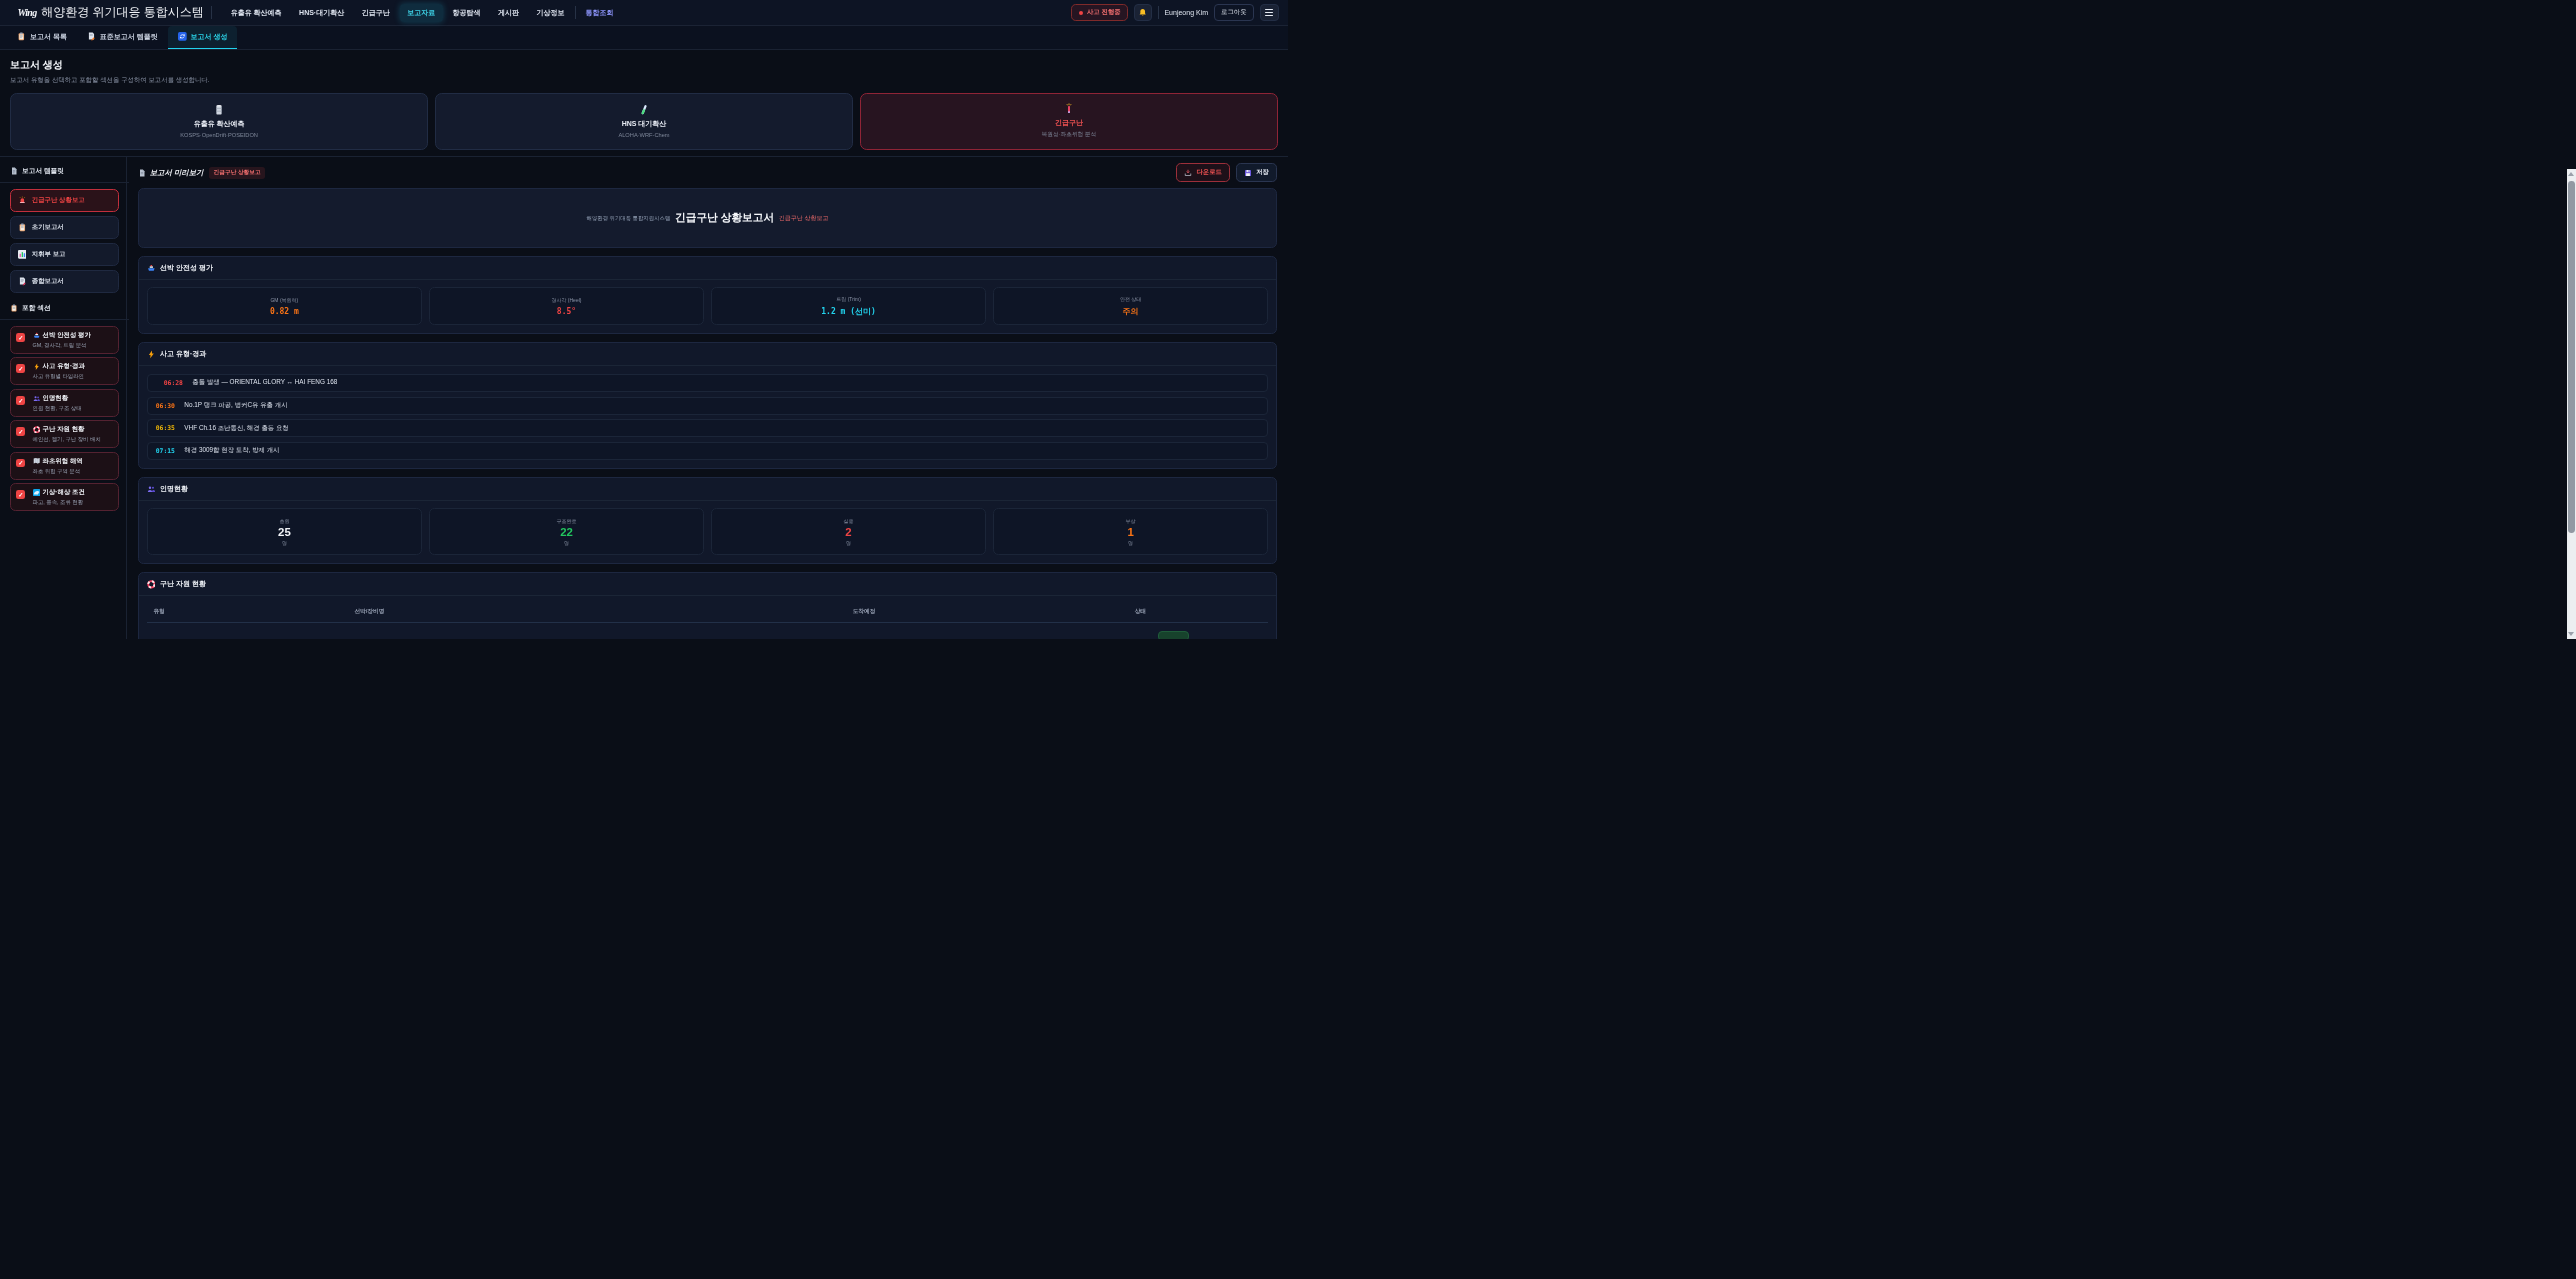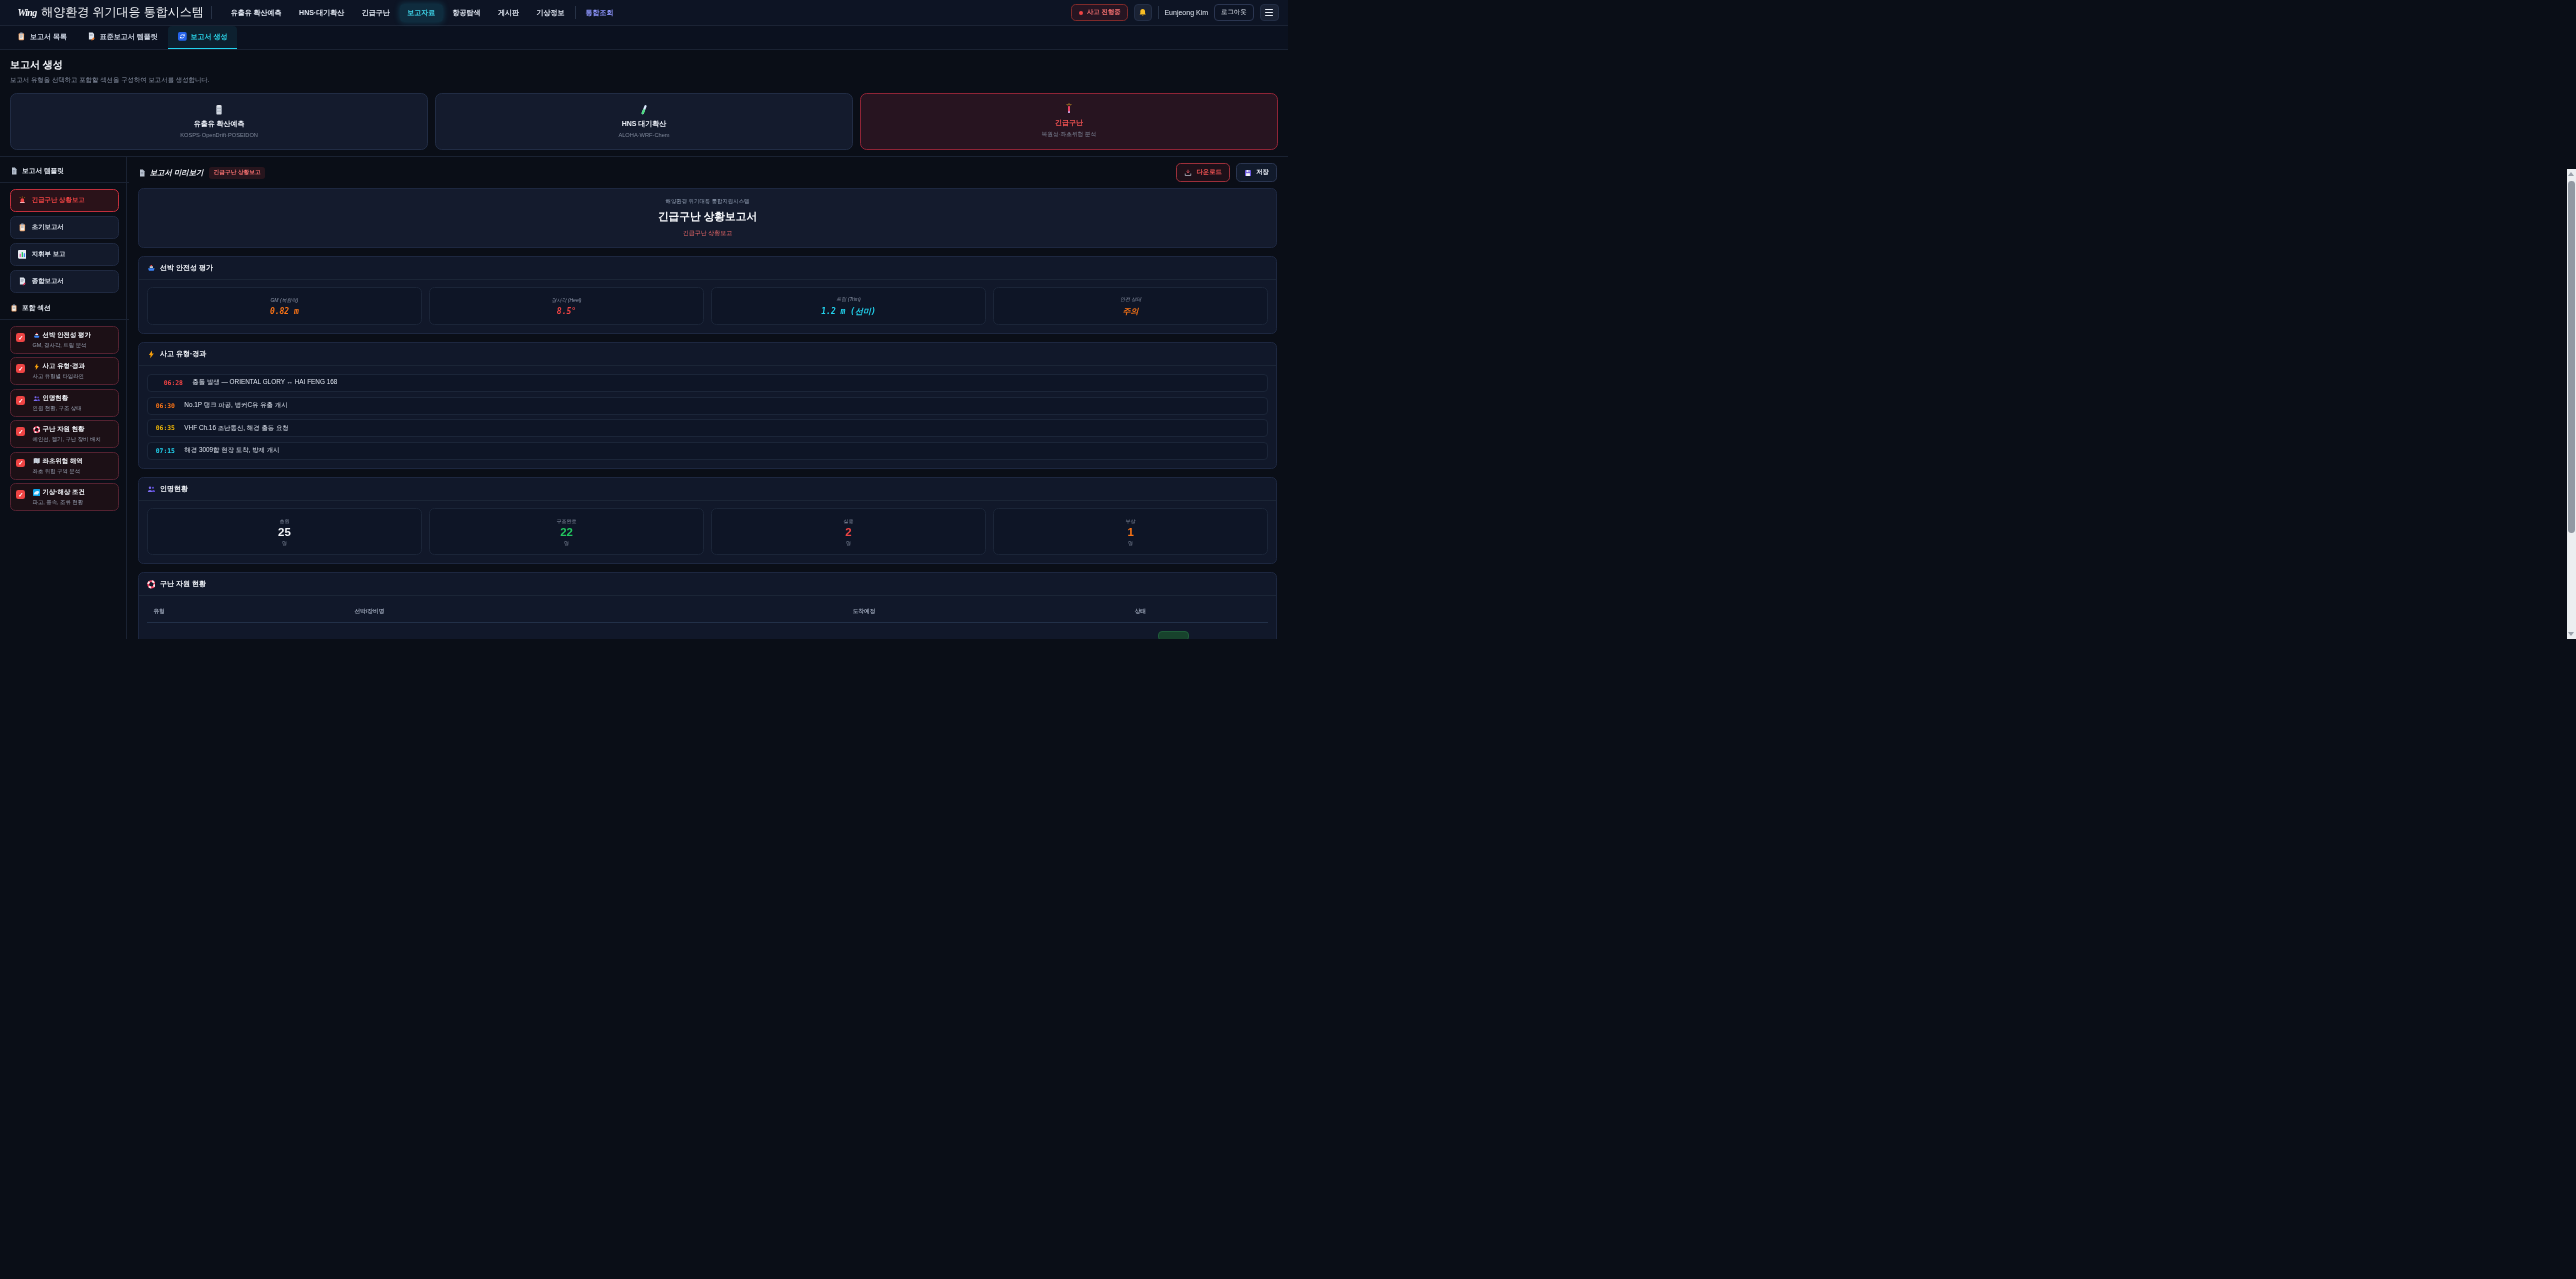--- a/index.html
+++ b/index.html
@@ -82,33 +82,33 @@
   .ph-badge { font-size:5.7px; font-weight:700; color:#f87171; background:rgba(239,68,68,.13);
     border-radius:2.7px; padding:2px 4.7px; }
   .ph-actions { margin-left:auto; display:flex; gap:5.4px; }
   .btn { display:flex; align-items:center; gap:4px; font-size:6.4px; font-weight:700; border-radius:4.7px;
     padding:4px 7.4px; cursor:pointer; font-family:inherit; }
   .btn-dl { color:#f05252; background:rgba(150,30,40,.14); border:0.7px solid #9c2f3a; }
   .btn-save { color:#e5e9f2; background:#111a2b; border:0.7px solid #2a3550; }
 
   .preview-body { display:flex; flex-direction:column; gap:8px; margin-top:5.4px; }
   .report-hd { background:#141b2d; border:0.7px solid #1d2740; border-radius:5.4px; height:60px;
-    display:flex; flex-direction:column; align-items:center; justify-content:center; gap:4.7px; }
+    display:flex; flex-direction:row; align-items:center; justify-content:center; gap:4.7px; }
   .report-org { font-size:5.4px; color:#93a0b5; }
   .report-title { font-size:10.7px; font-weight:700; color:#f5f7fa; }
   .report-sub { font-size:6px; color:#ef6b6b; }
 
   .sec { background:#11182a; border:0.7px solid #1d2740; border-radius:5.4px; }
   .sec-head { display:flex; align-items:center; gap:4.7px; padding:6px 8px; font-size:7px;
     font-weight:700; color:#f1f4f9; border-bottom:0.7px solid #1b2536; }
   .sec-body { padding:7.4px 8px 8px; }
 
   .metrics { display:flex; gap:6.7px; }
   .metric { flex:1; height:38px; background:#0e1526; border:0.7px solid #1b2538; border-radius:5.4px;
-    display:flex; flex-direction:column; align-items:center; justify-content:center; gap:4px;font-style:italic; }
+    display:flex; flex-direction:column; align-items:center; justify-content:center; gap:4px; }
   .metric .lbl { font-size:5px; color:#8b94a7; }
   .metric .val { font-size:8px; font-weight:700; }
 
   .tl-rows { display:flex; flex-direction:column; gap:4.7px; }
   .tl-row { height:18px; background:#0e1526; border:0.7px solid #1b2538; border-radius:4px;
     display:flex; align-items:center; gap:9.4px; padding:0 8px; }
   .tl-time { font-size:6.4px; font-weight:700; }
   .tl-text { font-size:6.4px; color:#dde3ee; }
 
   .stats { display:flex; gap:6.7px; }

